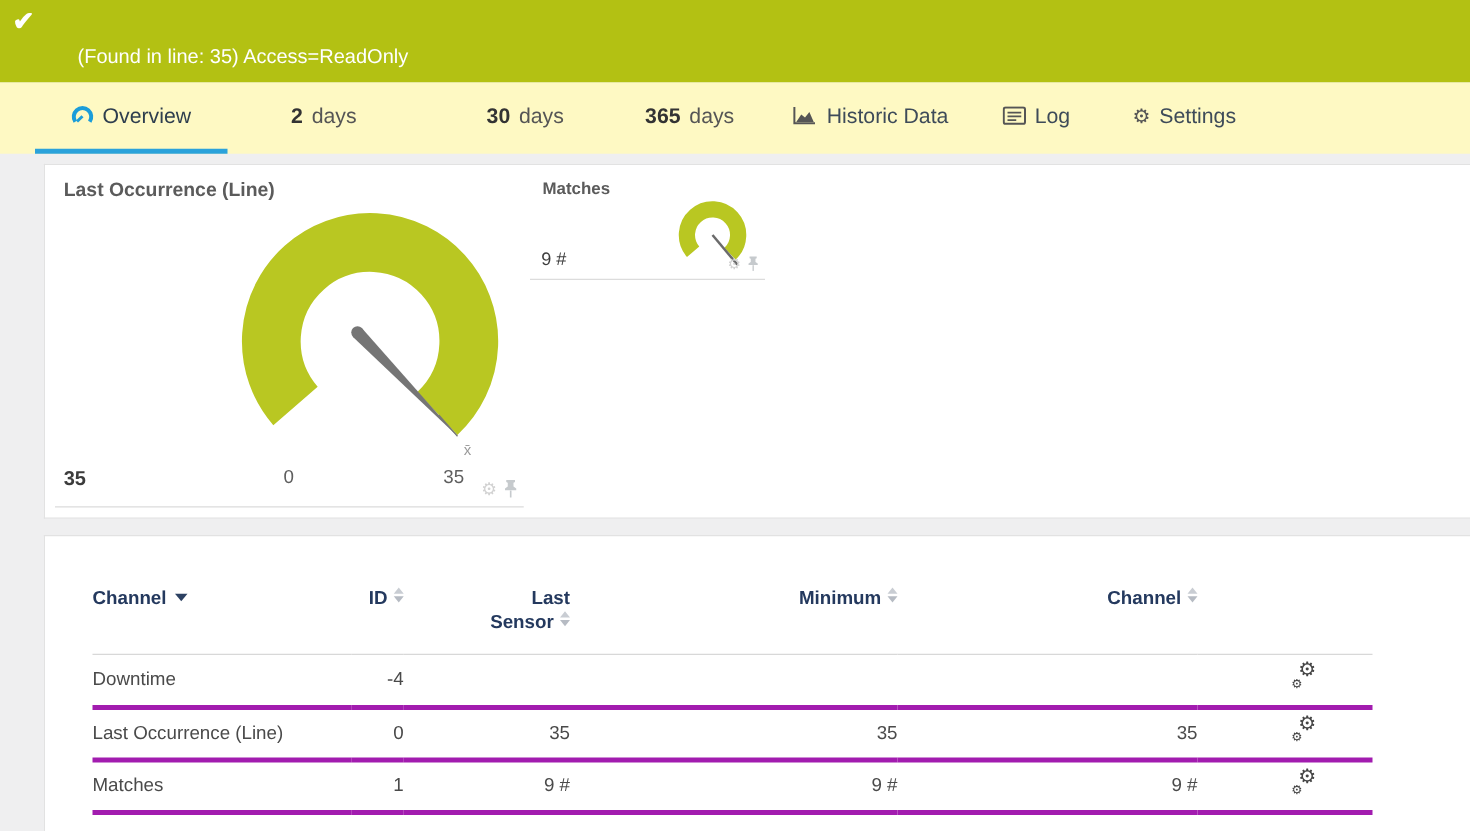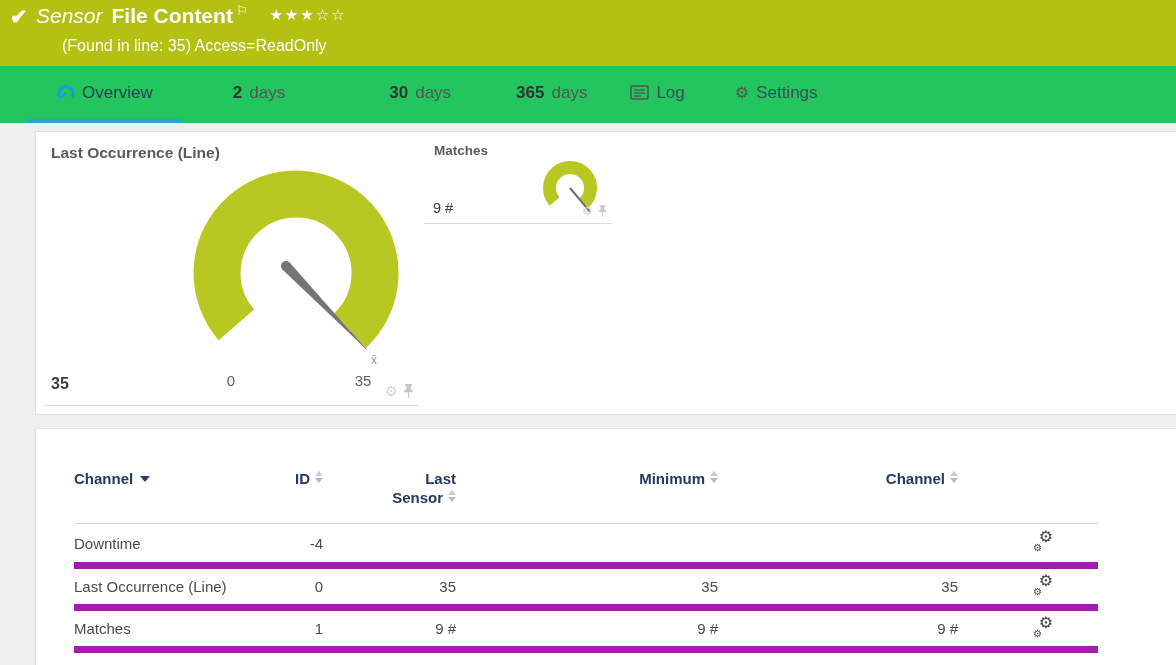--- a/index.html
+++ b/index.html
@@ -11,21 +11,21 @@
   .topbar { position:absolute; left:0; top:0; width:1176px; height:66px; background:#b3c113; color:#fff; }
   .check { position:absolute; left:10px; top:5px; font-size:21px; font-weight:bold; }
   .titleline { position:absolute; left:36px; top:4px; font-size:21px; white-space:nowrap; }
   .kind { font-style:italic; margin-right:9px; }
   .name { font-weight:bold; }
   .flag { font-size:13px; position:relative; top:-8px; margin-left:3px; }
   .stars { font-size:15px; letter-spacing:2px; margin-left:16px; position:relative; top:-3px; }
   .subtitle { position:absolute; left:62px; top:37px; font-size:16px; }
 
   
-  .tabbar { position:absolute; left:0; top:66px; width:1176px; height:57px; background:#22c55e;
+  .tabbar { position:absolute; left:0; top:66px; width:1176px; height:57px; background:#fef9c3;
             display:flex; align-items:stretch; padding-left:28px; }
   .tab { display:flex; align-items:center; gap:7px; font-size:17px; color:#3e4b59;
          border-bottom:4px solid transparent; cursor:pointer; white-space:nowrap; }
   .tab.active { border-bottom-color:#2ba2db; padding:0 29px; color:#2e3e4e; }
   .tab .num { font-weight:bold; color:#333; }
   .tab .days { color:#555; }
   .tab svg { flex:none; }
   .glyph-icon { font-size:16px; color:#555; }
 
   
@@ -48,45 +48,41 @@
   .divider-big   { left:8px;  top:273px; width:375px; }
   .divider-small { left:388px; top:91px; width:188px; }
 
   
   table { position:absolute; left:38px; top:40px; border-collapse:collapse; table-layout:fixed; }
   col.c-channel { width:207px; } col.c-id { width:42px; } col.c-last { width:133px; }
   col.c-min { width:262px; } col.c-max { width:240px; } col.c-gear { width:140px; }
   th { font-size:15px; font-weight:bold; color:#24395e; text-align:right; vertical-align:top;
        padding:0 0 16px 0; border-bottom:1px solid #d8d8d8; line-height:19px; }
   th.ch { text-align:left; }
-  td { font-size:15px; color:#4a4a4a; height:42px; border-bottom:7px solid #a21caf; text-align:right;margin-top:21px; }
+  td { font-size:15px; color:#4a4a4a; height:42px; border-bottom:4px solid #a21caf; text-align:right;margin-top:21px; }
   td.ch { text-align:left; }
   td.gear-cell { text-align:left; padding-left:75px; }
   .two-line { display:inline-block; text-align:right; }
   .sort { display:inline-block; margin-left:5px; vertical-align:1px; }
   .sort i { display:block; width:0; height:0; border-left:4.5px solid transparent; border-right:4.5px solid transparent; }
   .sort .up   { border-bottom:5px solid #c9cdd3; margin-bottom:2px; }
   .sort .down { border-top:5px solid #b6bbc3; }
   .caret-down { display:inline-block; width:0; height:0; margin-left:7px; vertical-align:2px;
                 border-left:5px solid transparent; border-right:5px solid transparent; border-top:6px solid #2c4162; }
   .dbl-gear { position:relative; display:inline-block; width:20px; height:19px; color:#454545; }
   .dbl-gear .g1 { position:absolute; right:0; top:-3px; font-size:16px; line-height:1; }
   .dbl-gear .g2 { position:absolute; left:0; bottom:-2px; font-size:10px; line-height:1; }
 </style>
 </head>
 <body>
 
 <div class="page">
 
   <header class="topbar">
     <span class="check">✔</span>
-    <div class="titleline">
-      <span class="kind">Sensor</span><span class="name">File Content</span><span class="flag">⚐</span>
-      <span class="stars">★★★☆☆</span>
-    </div>
     <div class="subtitle">(Found in line: 35) Access=ReadOnly</div>
   </header>
 
   <nav class="tabbar">
     <div class="tab active">
       <svg width="18" height="18" viewBox="0 0 18 18">
         <path d="M3.2 13.4 A7 7 0 1 1 14.8 13.4" fill="none" stroke="#1b9dd9" stroke-width="3.2"></path>
         <line x1="9" y1="9" x2="4.6" y2="13.2" stroke="#1b9dd9" stroke-width="2.4"></line>
       </svg>
       <span>Overview</span>
@@ -95,20 +91,27 @@
       <span class="num">2</span>
       <span class="days">days</span>
     </div>
     <div class="tab" style="margin-left:104px">
       <span class="num">30</span>
       <span class="days">days</span>
     </div>
     <div class="tab" style="margin-left:65px">
       <span class="num">365</span>
       <span class="days">days</span>
+    </div>
+    <div class="tab" style="margin-left:46px">
+      <svg width="21" height="17" viewBox="0 0 21 17">
+        <path d="M2.5 1.5 V14.5 H19" fill="none" stroke="#555" stroke-width="1.6"></path>
+        <path d="M4 13.5 L8 7.5 L11 10 L14.5 5.5 L18 13.5 Z" fill="#555"></path>
+      </svg>
+      <span>Historic Data</span>
     </div>
     <div class="tab" style="margin-left:43px">
       <svg width="19" height="15" viewBox="0 0 19 15">
         <rect x="1" y="1" width="17" height="13" rx="1.5" fill="none" stroke="#555" stroke-width="1.6"></rect>
         <line x1="4" y1="5" x2="15" y2="5" stroke="#555" stroke-width="1.4"></line>
         <line x1="4" y1="8" x2="15" y2="8" stroke="#555" stroke-width="1.4"></line>
         <line x1="4" y1="11" x2="11" y2="11" stroke="#555" stroke-width="1.4"></line>
       </svg>
       <span>Log</span>
     </div>

